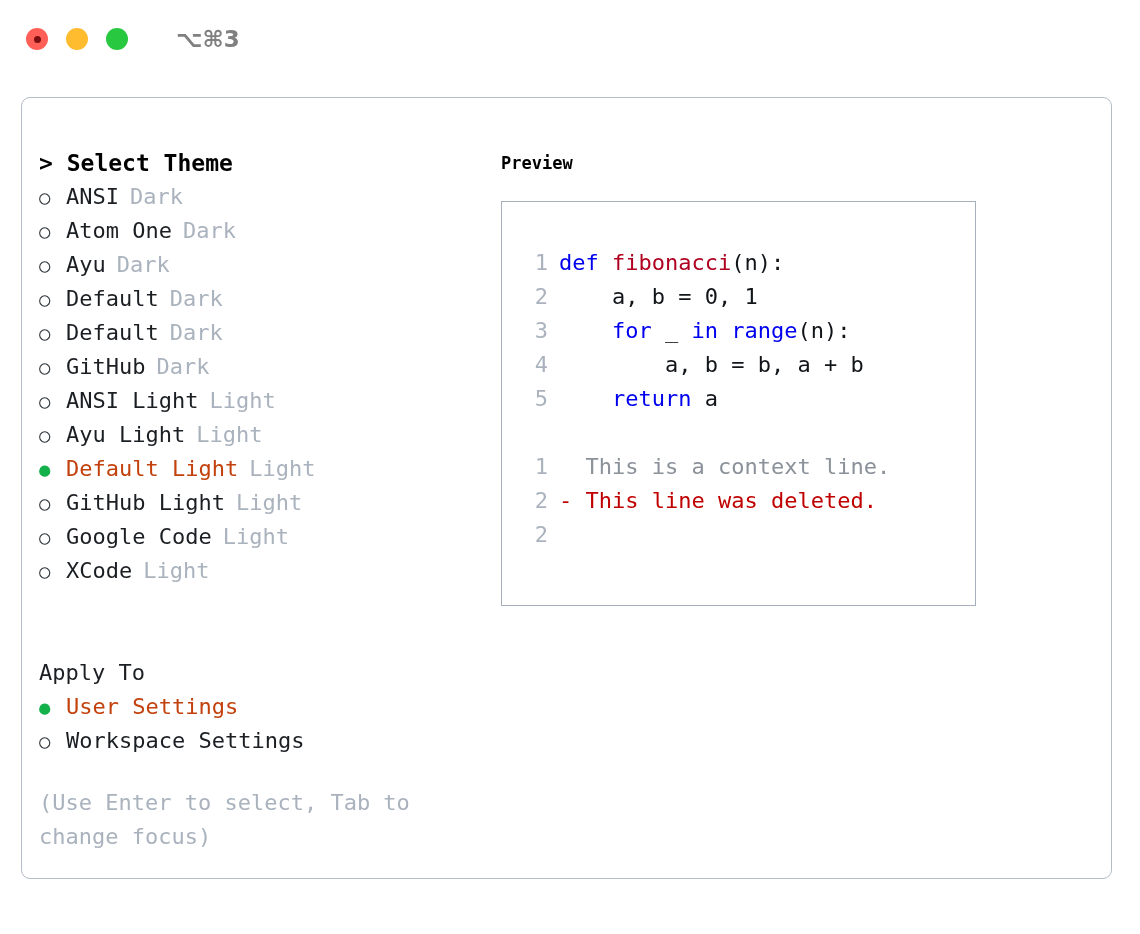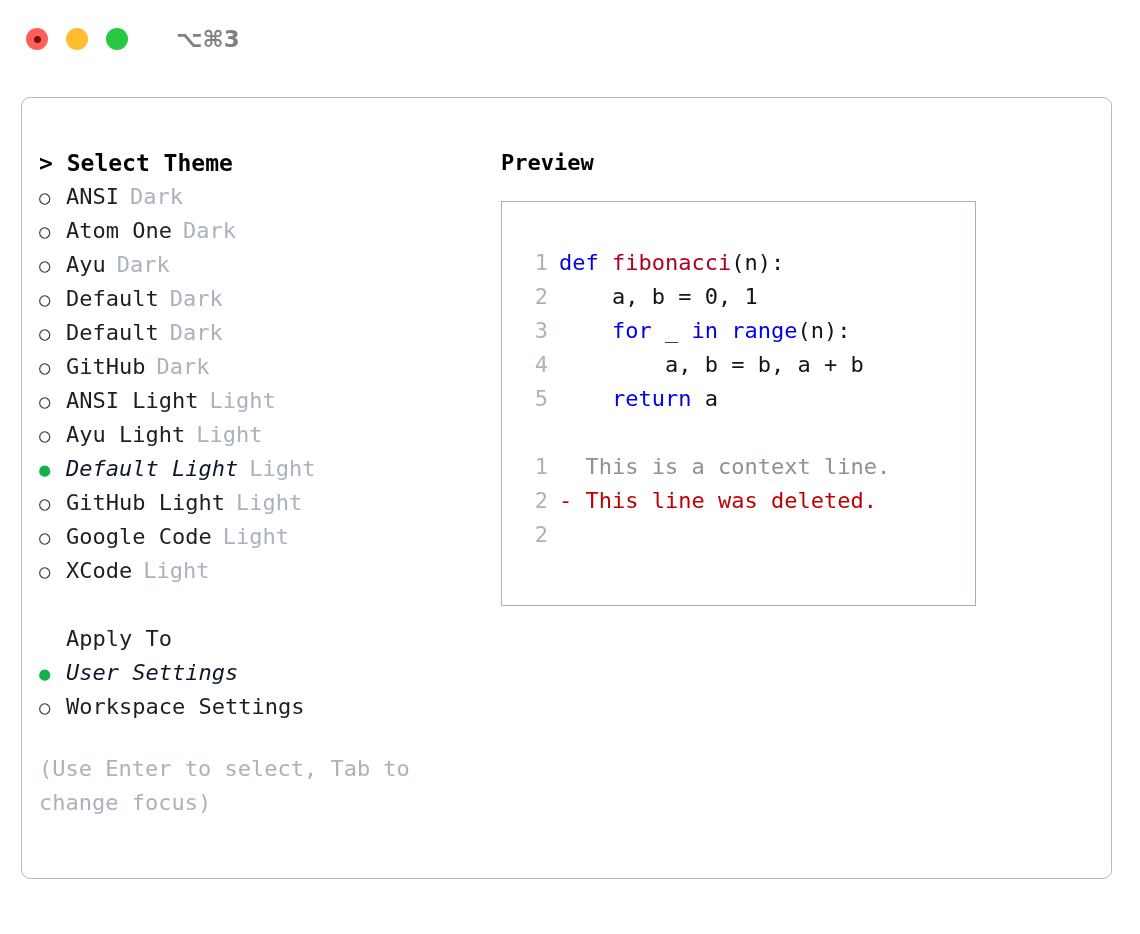--- a/index.html
+++ b/index.html
@@ -111,52 +111,53 @@
     flex: 0 0 27px;
     font-size: 19px;
     color: #333a40;
   }
   .bullet.sel {
     color: #14b04a;
     font-size: 19px;
   }
   .bullet.blank { color: transparent; }
   .opt-label { color: #1b1f23; }
-  .opt-label.sel { color: #0f172a; font-style: italic; }
+  .opt-label.sel { color: #c2410c; }
   .opt-tag {
     color: #a9b2bd;
     padding-left: 11px;
   }
   .group-header {
     line-height: 34px;
     font-size: 22px;
     color: #1b1f23;
     white-space: pre;
     display: flex;
-    align-items: center;
+    align-items: flex-start;
+    flex-direction: column;
   }
   .spacer-row { height: 34px; }
   .hint {
     margin-top: 28px;
     font-size: 22px;
     line-height: 34px;
     color: #a9b2bd;
     width: 410px;
     word-spacing: 0px;
   }
 
   
   .right-col {
     position: absolute;
     left: 479px;
     top: 48px;
     width: 490px;
   }
   .preview-title {
-    font-size: 22px;
+    font-size: 17px;
     font-weight: bold;
     color: #000000;
     line-height: 34px;
   }
   .preview-box {
     margin-top: 21px;
     width: 475px;
     height: 405px;
     border: 1.6px solid #a6b0bd;
     box-sizing: border-box;

